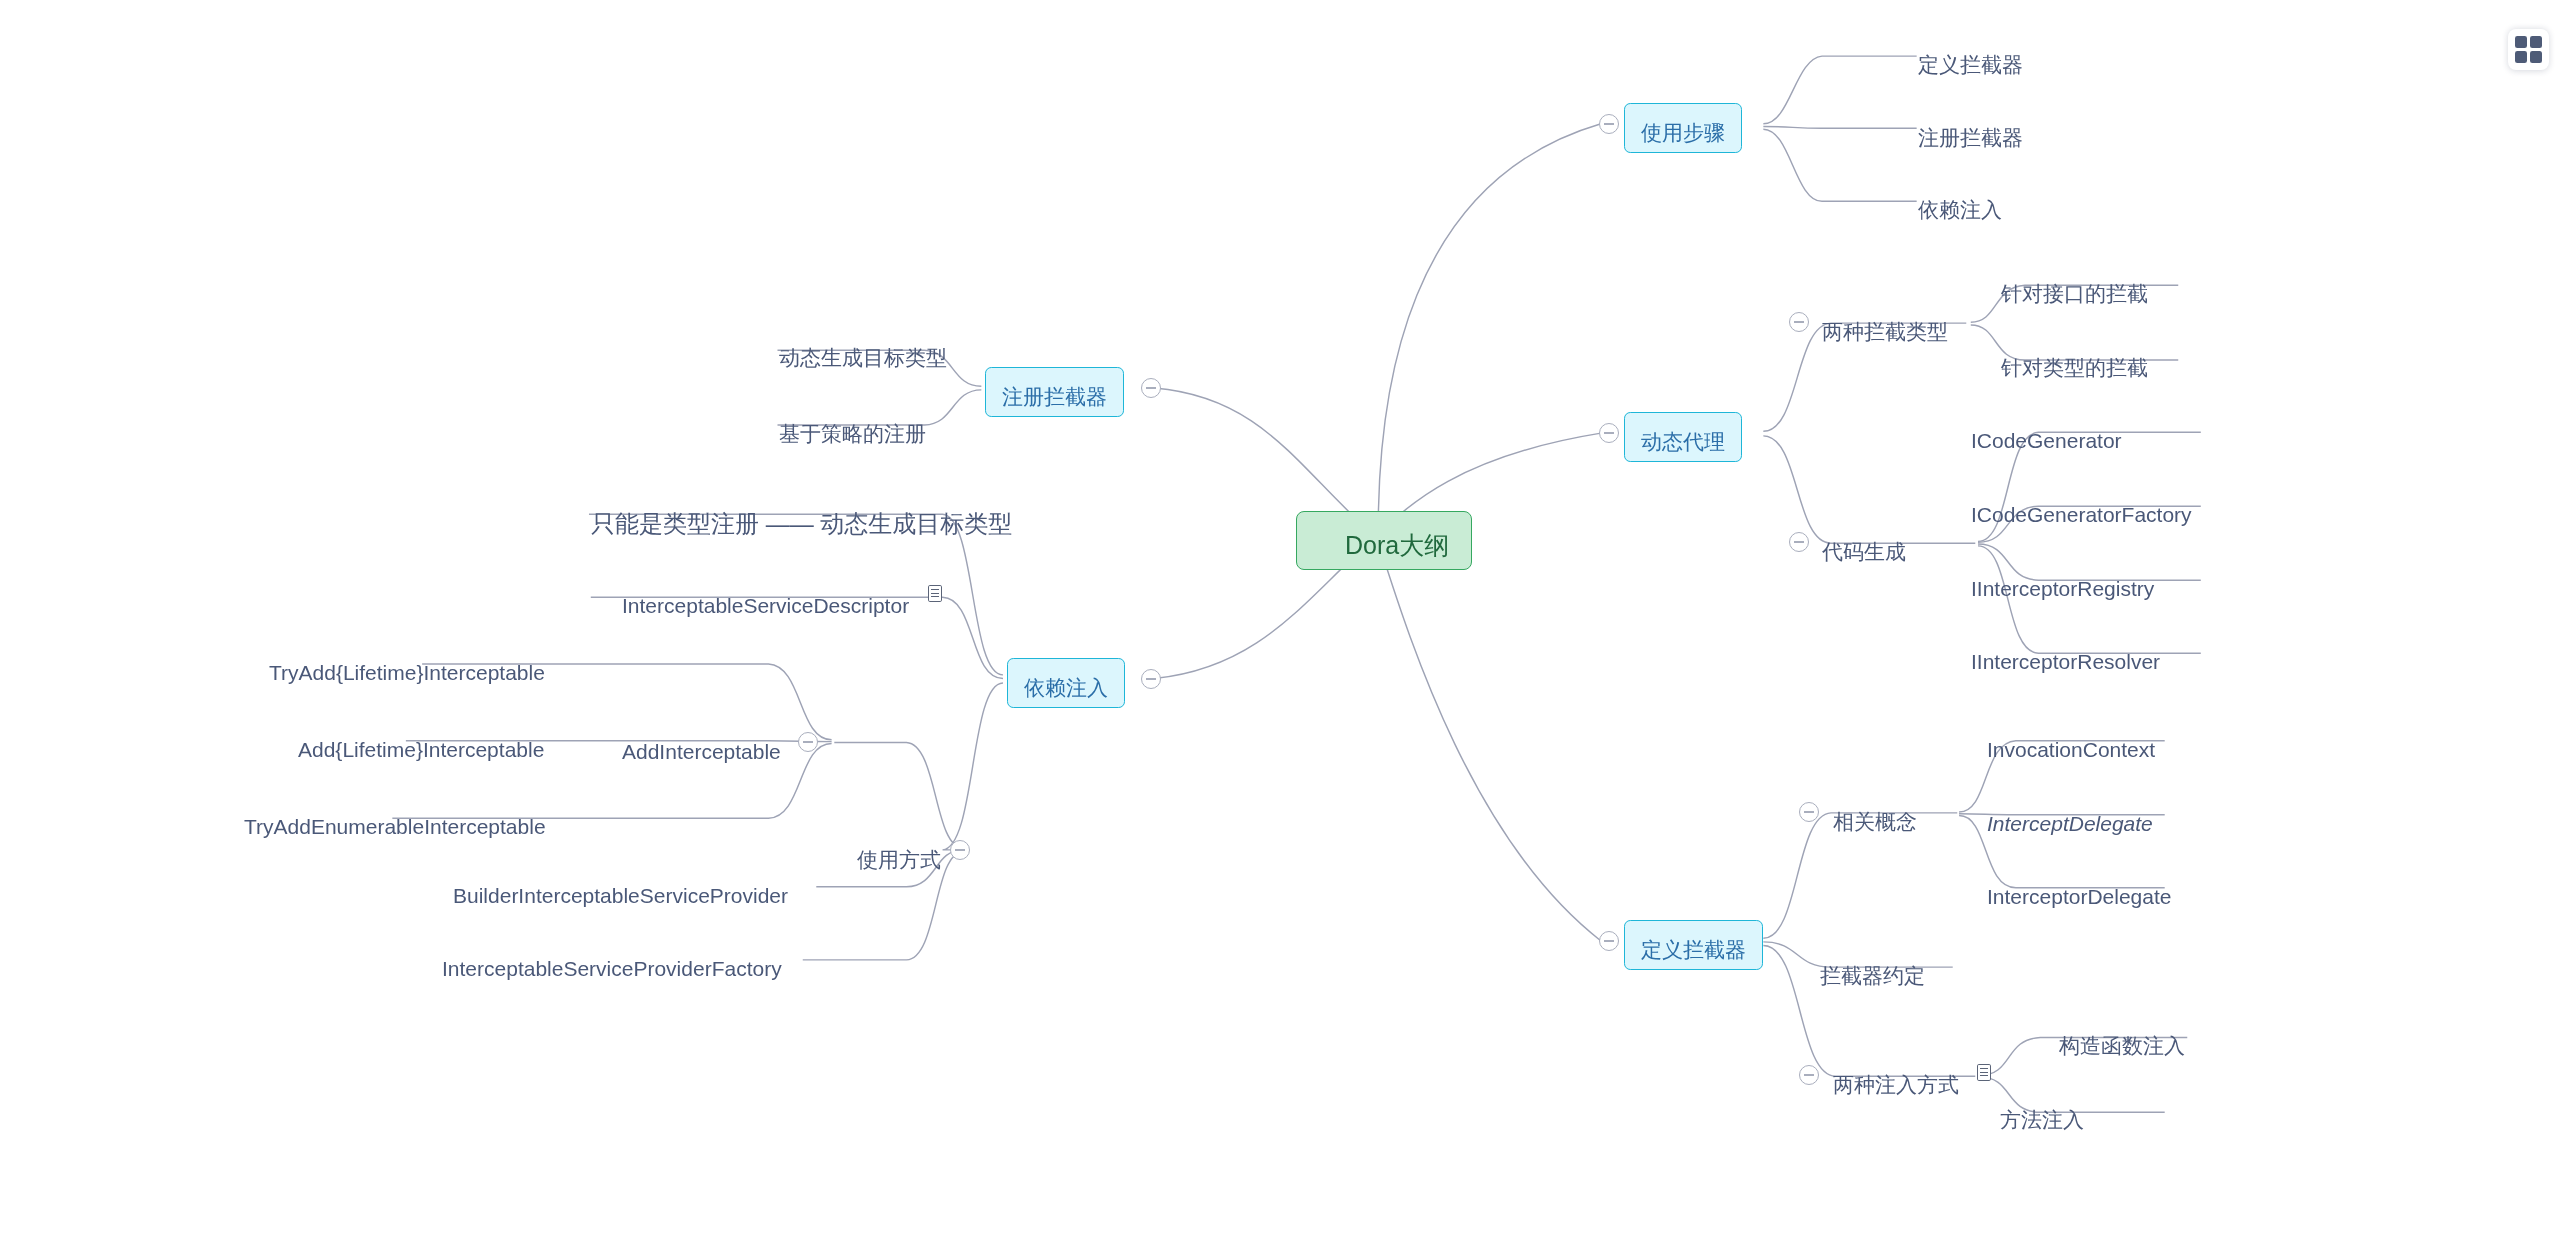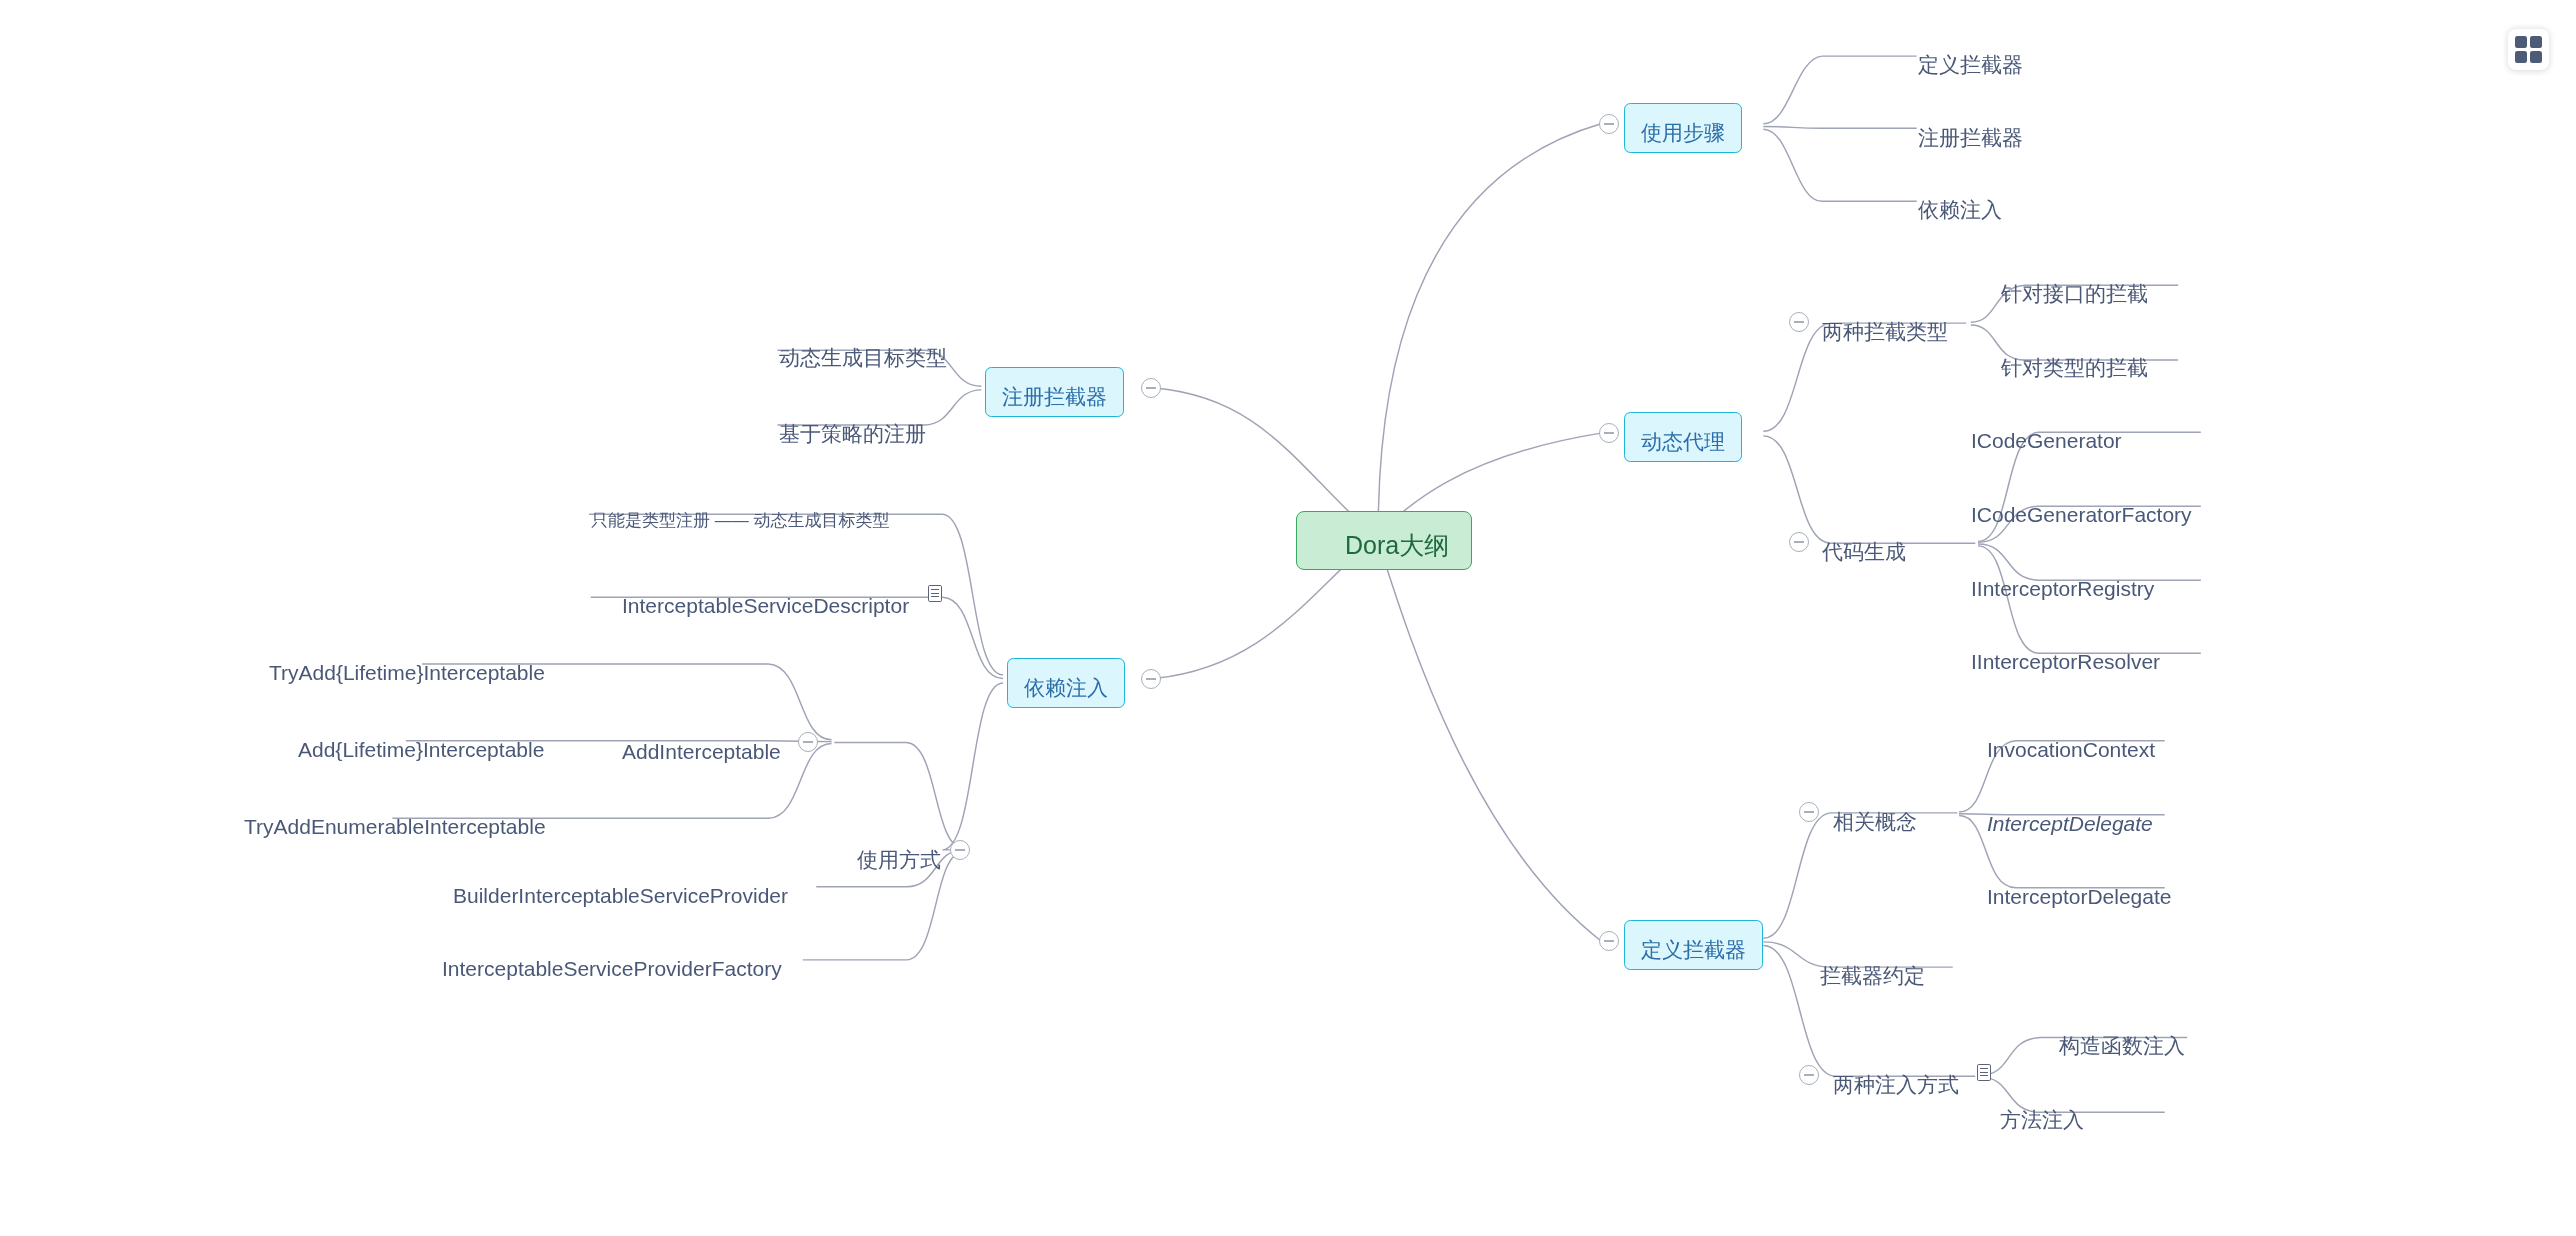--- a/index.html
+++ b/index.html
@@ -59,21 +59,21 @@
     font-size: 21px;
     padding: 9px 16px;
     box-sizing: border-box;
   }
   
   .plain {
     font-size: 21px;
     color: #4a5878;
     padding: 0;
   }
-  .plain.sm { font-size: 17px; }
+  .plain.sm { font-size: 24px; }
 
   
   .toggle {
     position: absolute;
     width: 20px;
     height: 20px;
     border: 1.4px solid #a9aebd;
     border-radius: 50%;
     background: #ffffff;
     box-sizing: border-box;

